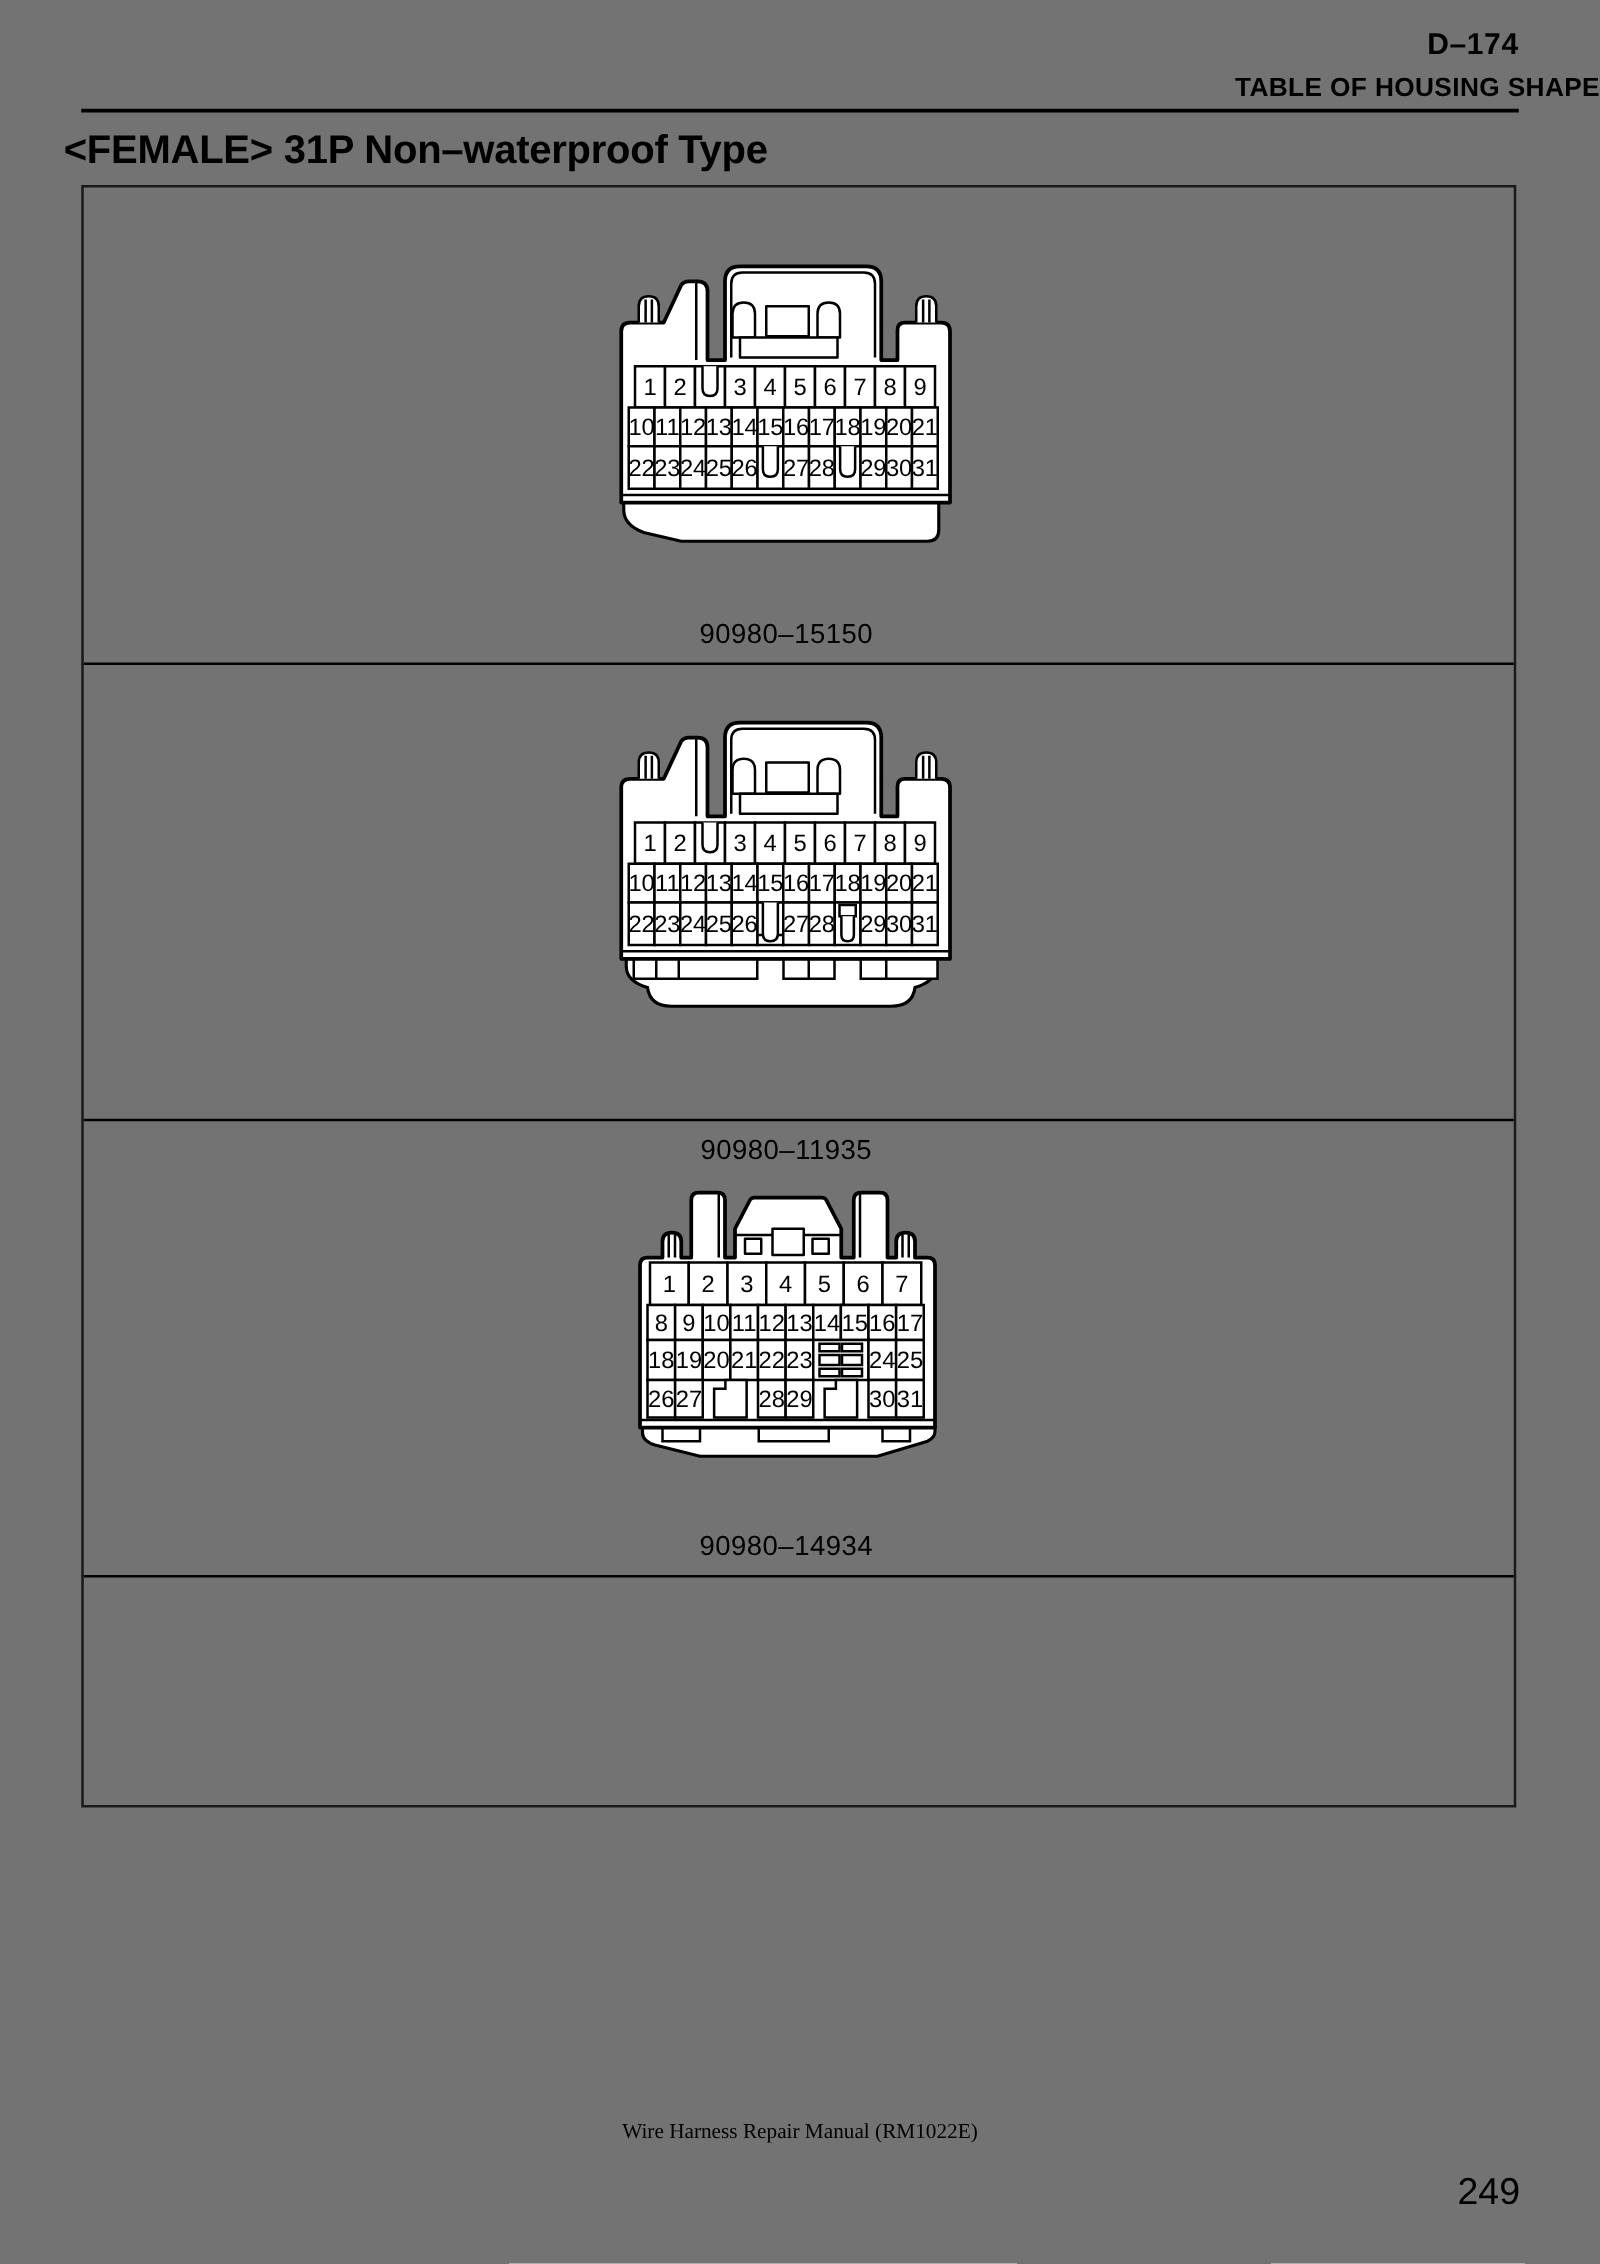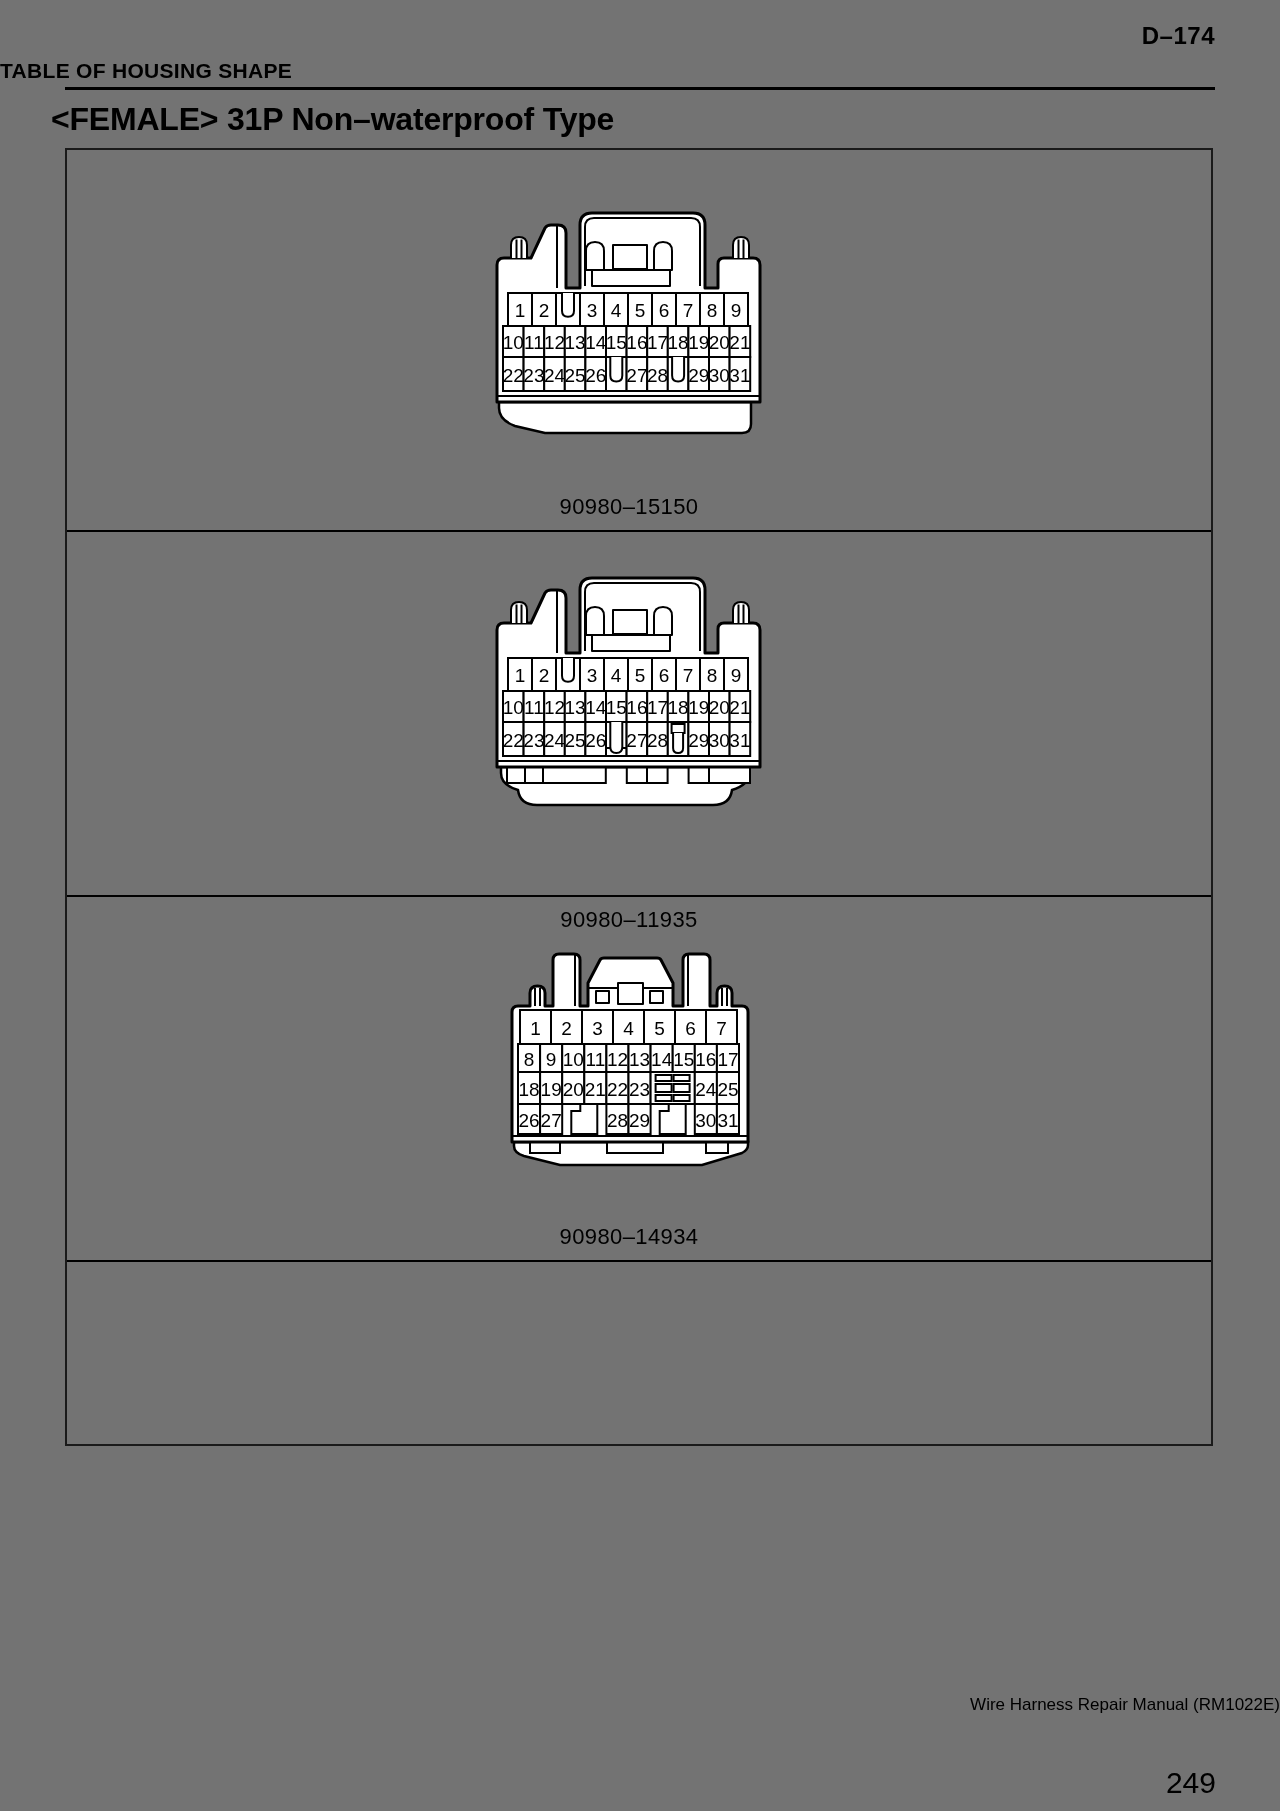--- a/index.html
+++ b/index.html
@@ -1,40 +1,40 @@
 <!DOCTYPE html>
 <html><head>
 <meta charset="utf-8">
 <style>
   html,body{margin:0;padding:0;background:#fff;}
   .page{position:relative;width:1280px;height:1811px;background:#737373;color:#000;
         font-family:"Liberation Sans",sans-serif;overflow:hidden;}
   .page-ref{position:absolute;top:22px;right:65px;font-size:24px;font-weight:bold;letter-spacing:.5px;}
-  .header-title{position:absolute;top:59px;left:0;width:100%;text-align:left;
+  .header-title{position:absolute;top:59px;left:0;width:100%;text-align:right;
         font-size:21px;font-weight:bold;letter-spacing:.3px;}
   .header-rule{position:absolute;top:87px;left:65px;width:1150px;height:0;border-top:3px solid #000;}
   .doc-title{position:absolute;top:101px;left:51px;font-size:32px;font-weight:bold;letter-spacing:-.2px;}
   .main-box{position:absolute;top:148px;left:65px;width:1148px;height:1298px;
         border:2px solid #1a1a1a;box-sizing:border-box;}
   .sec{position:relative;box-sizing:border-box;}
   .sec1{height:382px;border-bottom:2px solid #000;}
   .sec2{height:365px;border-bottom:2px solid #000;}
   .sec3{height:365px;border-bottom:2px solid #000;}
   .sec4{height:182px;}
   .conn-svg{position:absolute;}
   .conn0{top:47px;left:420px;}
   .conn1{top:30px;left:420px;}
   .conn2{top:49px;left:437px;}
   .pn{position:absolute;left:0;width:100%;text-align:center;font-size:22px;
       letter-spacing:.4px;transform:translateX(-10px);}
   .pn0{top:344px;}
   .pn1{top:328px;margin-top:47px;}
   .pn2{top:327px;}
-  .footer{position:absolute;top:1695px;left:0;width:100%;text-align:right;font-size:17px;}
-  .page-num{position:absolute;top:1737px;right:64px;font-size:30px;margin-top:29px;}
+  .footer{position:absolute;top:1695px;left:0;width:100%;text-align:center;font-size:17px;font-family:Liberation Serif, serif;}
+  .page-num{position:absolute;top:1737px;right:64px;font-size:30px;}
   svg text{font-family:"Liberation Sans",sans-serif;}
 </style>
 </head>
 <body>
 
 <div class="page">
 
   <div class="page-ref">D–174</div>
   <div class="header-title">TABLE OF HOUSING SHAPE</div>
   <div class="header-rule"></div>

